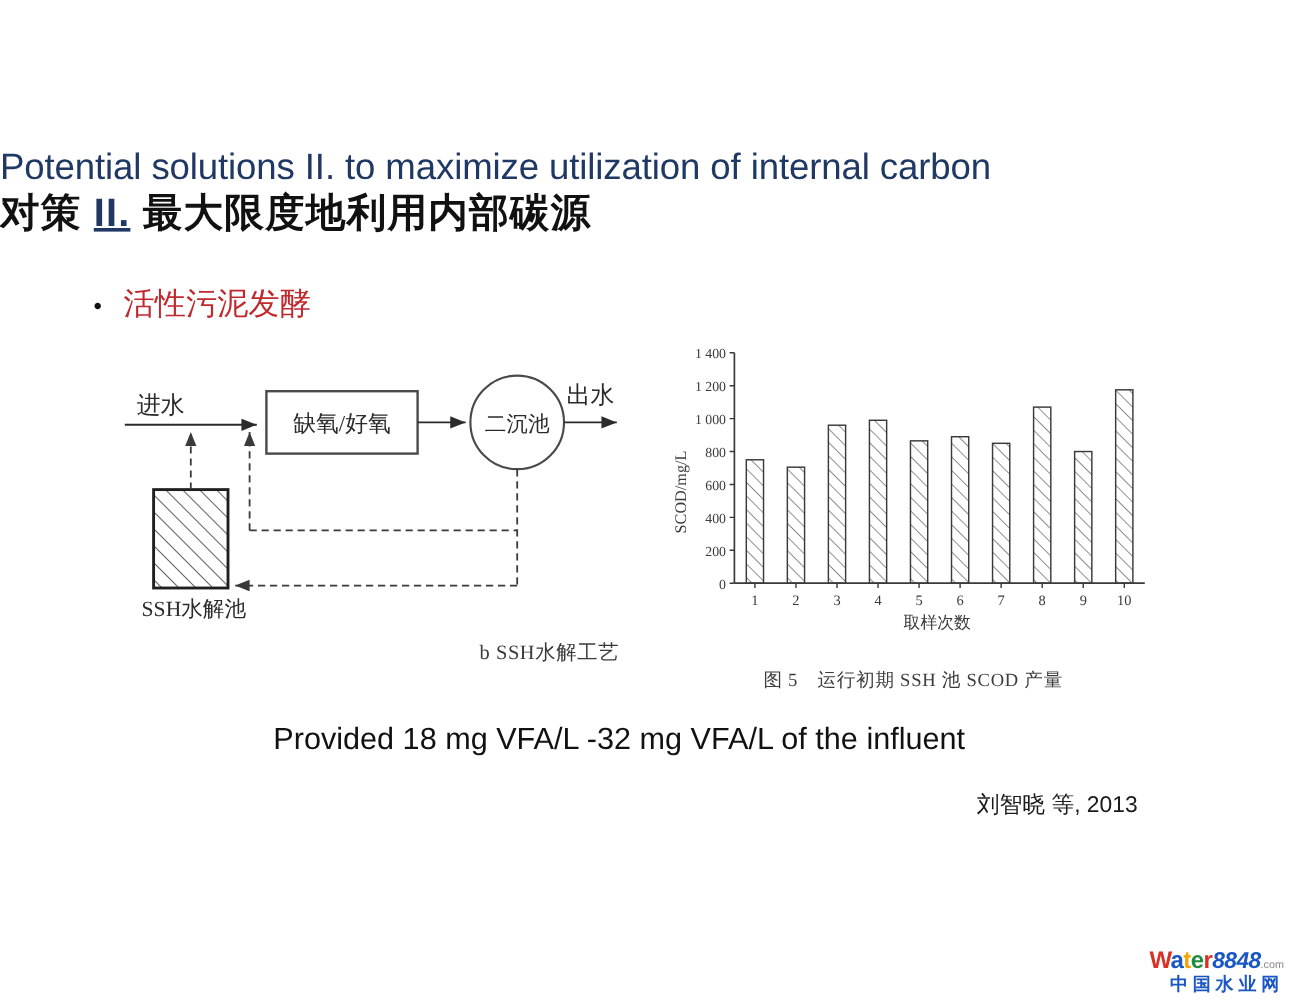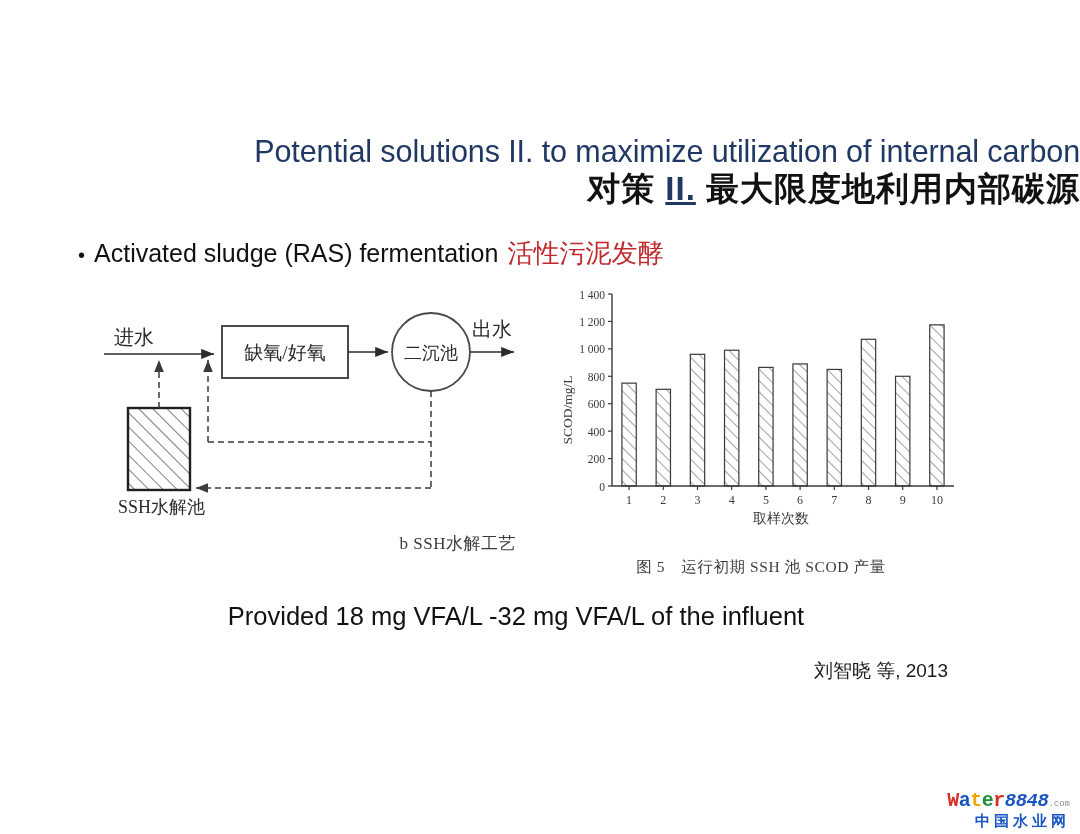--- a/index.html
+++ b/index.html
@@ -15,22 +15,21 @@
     overflow: hidden;
     font-family: "Liberation Sans", sans-serif;
     color: #000;
   }
 
   
   #title-block {
     position: absolute;
     left: 0; top: 122px;
     width: 1080px;
-    text-align: right;
-    margin-top: 12px;
+    text-align: left;
   }
   #title-en {
     font-size: 30.5px;
     line-height: 1.12;
     color: #1f3864;
     letter-spacing: -0.1px;
     font-weight: 400;
     white-space: nowrap;
   }
   #title-zh {
@@ -119,21 +118,21 @@
   }
 
   
   #watermark {
     position: absolute;
     right: 10px; bottom: 6px;
     text-align: center;
     line-height: 1;
   }
   #wm-word {
-    font-family: Liberation Mono, monospace;
+    font-family: Liberation Sans, sans-serif;
     font-weight: 700;
     font-size: 20px;
     letter-spacing: -0.5px;
     white-space: nowrap;
   }
   #wm-word .c-w { color: #d93025; }
   #wm-word .c-a { color: #1a56c4; }
   #wm-word .c-t { color: #f0a500; }
   #wm-word .c-e { color: #1e8e3e; }
   #wm-word .c-r { color: #d93025; }
@@ -163,21 +162,20 @@
 </head>
 <body>
 
 <div id="title-block">
   <div id="title-en">Potential solutions II. to maximize utilization of internal carbon</div>
   <div id="title-zh"><span>对策 </span><span class="numeral">II.</span><span> 最大限度地利用内部碳源</span></div>
 </div>
 
 <div id="bullet-row">
   <span id="bullet-dot">•</span>
-  <span id="bullet-en">Activated sludge (RAS) fermentation</span>
   <span id="bullet-zh">活性污泥发酵</span>
 </div>
 
 <div id="flow-figure">
   <svg id="flow-svg" width="420" height="270" viewBox="0 0 420 270" xmlns="http://www.w3.org/2000/svg">
     <defs>
       <pattern id="hatchPat" width="10" height="10" patternTransform="rotate(-45)" patternUnits="userSpaceOnUse">
         <line x1="0" y1="0" x2="0" y2="10" stroke="#4a4a4a" stroke-width="1.4"></line>
       </pattern>
       <marker id="arrowSolid" markerWidth="9" markerHeight="9" refX="8" refY="3.2" orient="auto">

